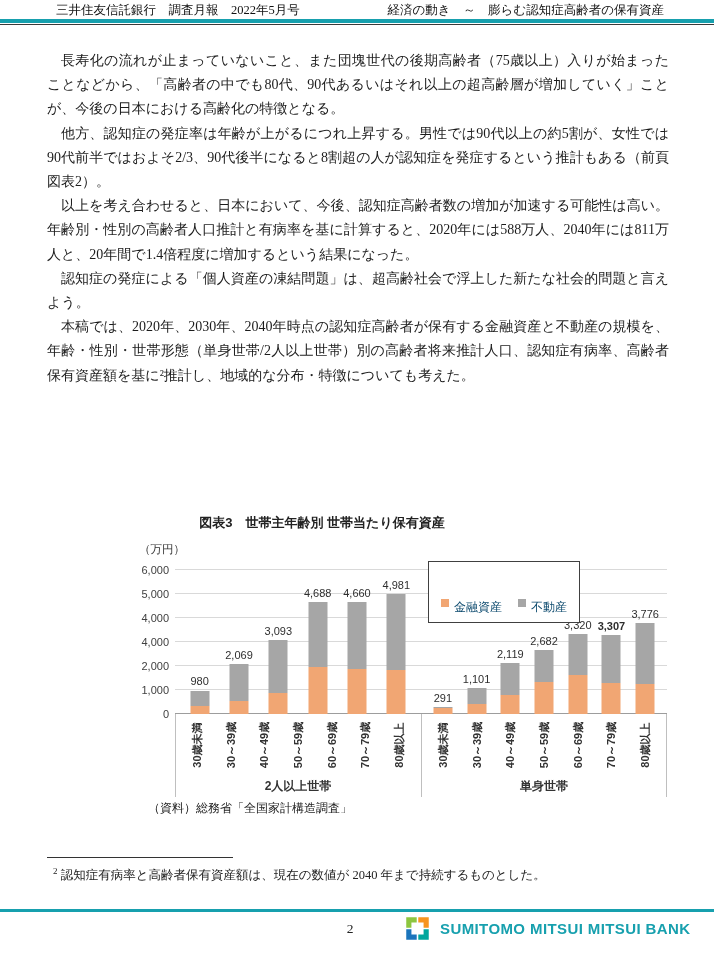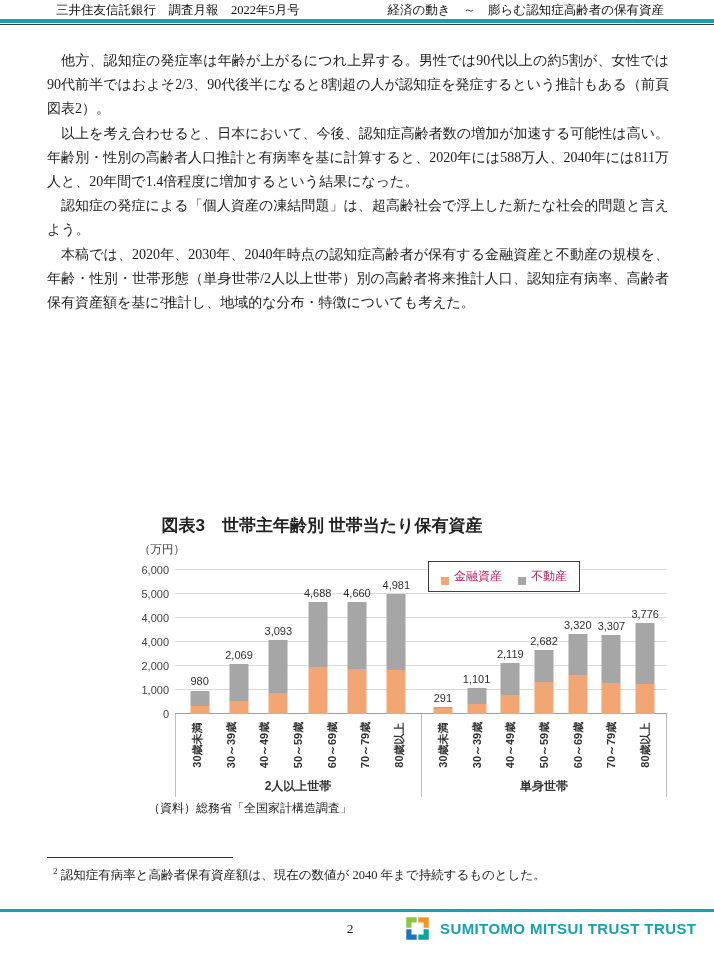--- a/index.html
+++ b/index.html
@@ -15,42 +15,42 @@
 
   
   .body-text{position:absolute;top:49px;left:47px;width:622px;
              font-size:14px;line-height:24.2px;text-align:justify;}
   .body-text p{margin:0;text-indent:1em;}
   .body-text p.gap{margin-top:24px;}
 
   
   .fig-title{position:absolute;top:514px;left:0;width:644px;text-align:center;
              font-family:"Liberation Sans","DejaVu Sans",sans-serif;
-             font-size:17px;font-weight:bold;color:#222;}
+             font-size:13px;font-weight:bold;color:#222;}
   .chart{position:absolute;top:543px;left:135px;width:540px;height:255px;
          font-family:"Liberation Sans","DejaVu Sans",sans-serif;}
   .unit{position:absolute;top:-1px;left:4px;font-size:11.5px;color:#333;}
   .plot{position:absolute;top:27px;left:40px;width:492px;height:144px;}
   .gridline{position:absolute;left:0;width:100%;height:1px;background:#d9d9d9;}
   .gridline.zero{background:#9d9d9d;}
   .ytick{position:absolute;left:-46px;width:40px;text-align:right;
          font-size:11px;color:#404040;}
   .bars-row{position:absolute;inset:0;display:flex;}
   .bar-group{flex:1;display:flex;padding:0 5px;}
   .bar-slot{flex:1;position:relative;height:100%;}
   .bar-stack{position:absolute;bottom:0;left:50%;transform:translateX(-50%);
              width:19px;display:flex;flex-direction:column;}
   .seg-re{background:#a6a6a6;}
   .seg-fin{background:#f1a673;}
   .bar-total{position:absolute;left:50%;transform:translateX(-50%);
              font-size:11px;color:#2e2e2e;white-space:nowrap;}
   .legend{position:absolute;top:-9px;left:253px;display:flex;gap:16px;
           align-items:center;background:#fff;border:1.4px solid #404040;
           padding:6px 12px;}
-  .legend-item{display:flex;align-items:flex-end;gap:5px;font-size:12px;color:#be185d;}
+  .legend-item{display:flex;align-items:flex-start;gap:5px;font-size:12px;color:#0c4a6e;margin-top:31px;}
   .legend-swatch{width:8px;height:8px;display:inline-block;}
   .xaxis{position:absolute;top:171px;left:40px;width:492px;height:83px;}
   .cats{position:absolute;top:0;left:0;width:100%;height:62px;display:flex;}
   .cat-group{flex:1;display:flex;padding:0 5px;}
   .cat-slot{flex:1;position:relative;}
   .cat-label{position:absolute;left:50%;top:50%;
              transform:translate(-50%,-50%) rotate(-90deg);
              white-space:nowrap;font-size:11px;font-weight:600;color:#333;}
   .grp-labels{position:absolute;top:62px;left:0;width:100%;height:20px;display:flex;}
   .grp-label{flex:1;text-align:center;font-size:12px;font-weight:600;color:#333;
@@ -77,20 +77,21 @@
 <div class="page">
 
   <div class="header-row">
     <span>三井住友信託銀行　調査月報　2022年5月号</span>
     <span>経済の動き　～　膨らむ認知症高齢者の保有資産</span>
   </div>
   <div class="rule-teal" style="top:19px"></div>
   <div class="rule-dark" style="top:24px"></div>
 
   <div class="body-text">
+    <p>長寿化の流れが止まっていないこと、また団塊世代の後期高齢者（75歳以上）入りが始まったことなどから、「高齢者の中でも80代、90代あるいはそれ以上の超高齢層が増加していく」ことが、今後の日本における高齢化の特徴となる。</p>
     <p>他方、認知症の発症率は年齢が上がるにつれ上昇する。男性では90代以上の約5割が、女性では90代前半ではおよそ2/3、90代後半になると8割超の人が認知症を発症するという推計もある（前頁図表2）。</p>
     <p>以上を考え合わせると、日本において、今後、認知症高齢者数の増加が加速する可能性は高い。年齢別・性別の高齢者人口推計と有病率を基に計算すると、2020年には588万人、2040年には811万人と、20年間で1.4倍程度に増加するという結果になった。</p>
     <p>認知症の発症による「個人資産の凍結問題」は、超高齢社会で浮上した新たな社会的問題と言えよう。</p>
     <p>本稿では、2020年、2030年、2040年時点の認知症高齢者が保有する金融資産と不動産の規模を、年齢・性別・世帯形態（単身世帯/2人以上世帯）別の高齢者将来推計人口、認知症有病率、高齢者保有資産額を基に²推計し、地域的な分布・特徴についても考えた。</p>
   </div>
 
   <div class="fig-title">図表3　世帯主年齢別 世帯当たり保有資産</div>
 
   <div class="chart">
     <div class="unit">（万円）</div>
@@ -188,21 +189,21 @@
                 <div class="seg-re" style="height: 40.56px; background: rgb(166, 166, 166);"></div>
                 <div class="seg-fin" style="height: 39.12px; background: rgb(241, 166, 115);"></div>
               </div>
               <span class="bar-total" style="bottom: 82.68px;">3,320</span>
             </div>
             <div class="bar-slot">
               <div class="bar-stack">
                 <div class="seg-re" style="height: 48.408px; background: rgb(166, 166, 166);"></div>
                 <div class="seg-fin" style="height: 30.96px; background: rgb(241, 166, 115);"></div>
               </div>
-              <span class="bar-total" style="bottom: 82.368px;">3,307</span>
+              <span class="bar-total" style="bottom: 82.368px; font-weight: bold;">3,307</span>
             </div>
             <div class="bar-slot">
               <div class="bar-stack">
                 <div class="seg-re" style="height: 60.864px; background: rgb(166, 166, 166);"></div>
                 <div class="seg-fin" style="height: 29.76px; background: rgb(241, 166, 115);"></div>
               </div>
               <span class="bar-total" style="bottom: 93.624px;">3,776</span>
             </div>
           </div>
         </div>
@@ -286,16 +287,16 @@
 
   <div class="rule-teal footer-rule"></div>
   <div class="page-num">2</div>
   <div class="logo">
     <svg width="27" height="27" viewBox="0 0 24 24">
       <path d="M2 2 h9.3 v4.6 h-4.7 v4.7 H2 Z" fill="#8dc63f"></path>
       <path d="M22 2 v9.3 h-4.6 v-4.7 h-4.7 V2 Z" fill="#f7941e"></path>
       <path d="M22 22 h-9.3 v-4.6 h4.7 v-4.7 H22 Z" fill="#00a79d"></path>
       <path d="M2 22 v-9.3 h4.6 v4.7 h4.7 V22 Z" fill="#1b75bc"></path>
     </svg>
-    <span class="logo-text">SUMITOMO MITSUI TRUST TRUST</span>
+    <span class="logo-text">SUMITOMO MITSUI MITSUI BANK</span>
   </div>
 
 </div>
 
 </body></html>

